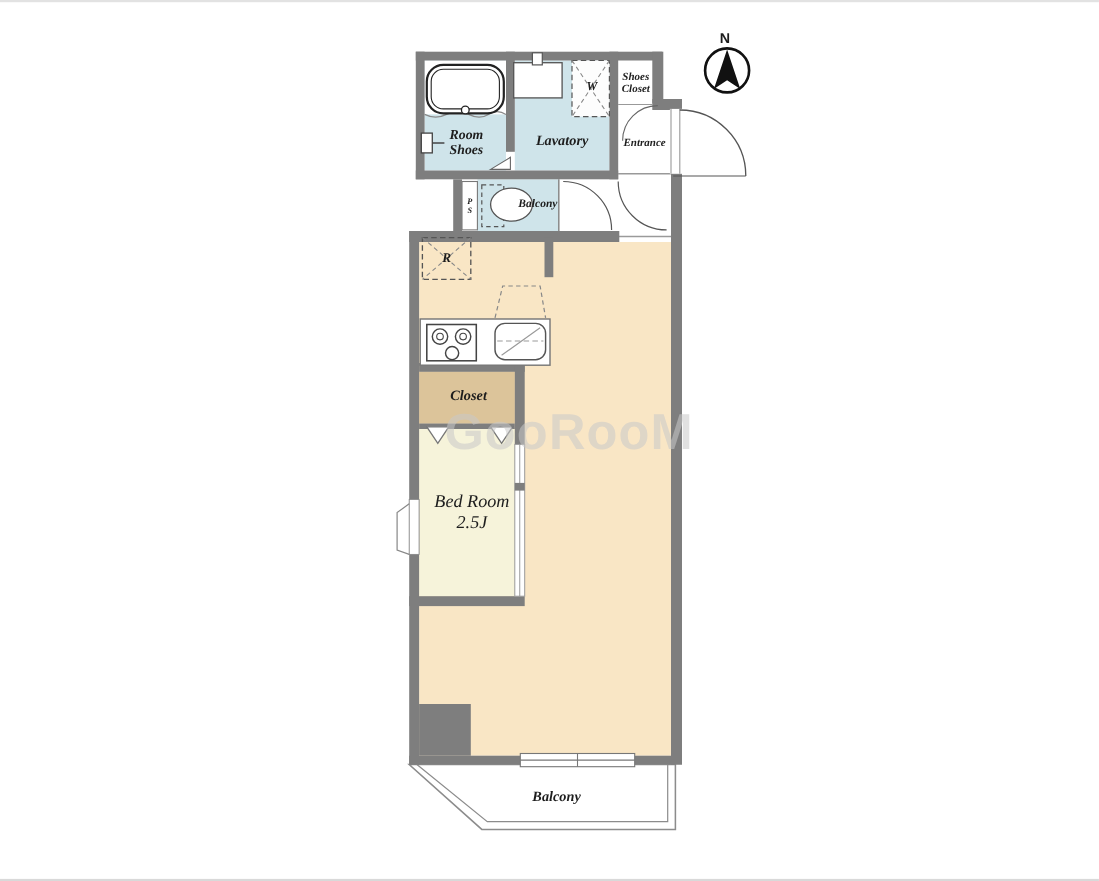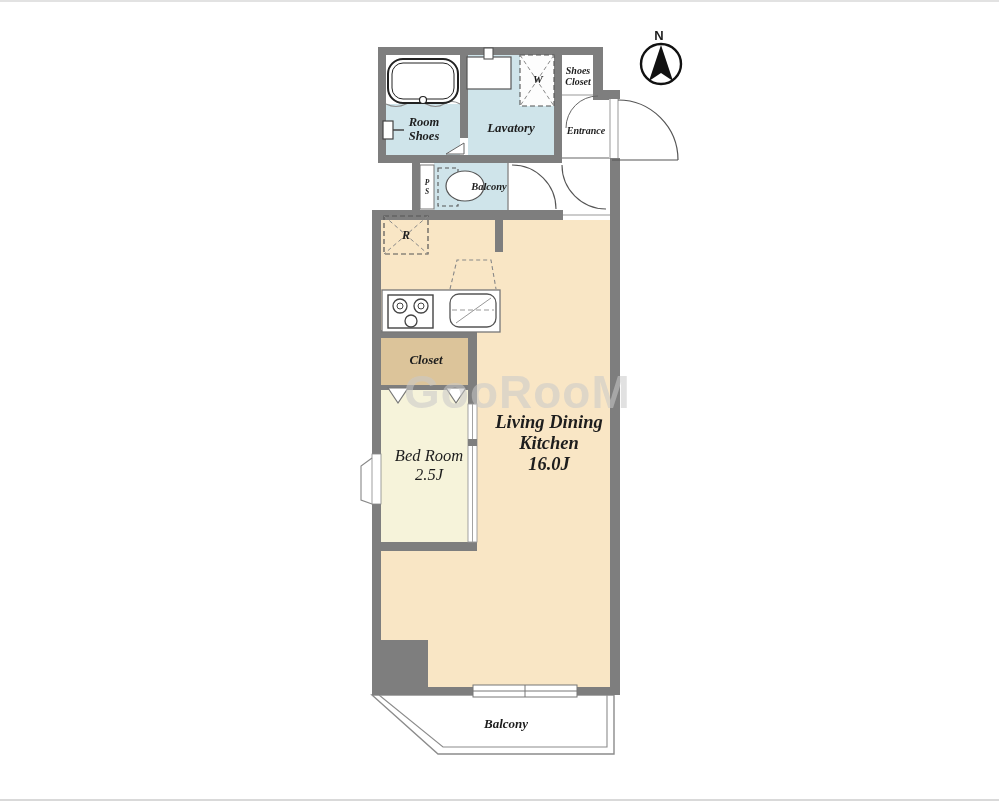--- a/index.html
+++ b/index.html
@@ -160,20 +160,15 @@
     <span>P</span>
     <span>S</span>
   </div>
   <div class="lbl" style="left:406px;top:233px;font-size:12px;">R</div>
   <div class="lbl" style="left:538px;top:77px;font-size:11px;">W</div>
   <div class="lbl" style="left:426px;top:358px;font-size:13px;">Closet</div>
   <div class="lbl" style="left:429px;top:463px;font-size:16.5px;line-height:19px;font-weight:400;">
     <span>Bed Room</span>
     <span>2.5J</span>
   </div>
-  <div class="lbl" style="left:549px;top:441px;font-size:18.5px;line-height:21px;font-weight:600;">
-    <span>Living Dining</span>
-    <span>Kitchen</span>
-    <span>16.0J</span>
-  </div>
   <div class="lbl" style="left:506px;top:722px;font-size:13px;">Balcony</div>
   <div class="lbl" style="left:659px;top:33px;font-size:13px;font-style:normal;font-family:'Liberation Sans',sans-serif;">N</div>
 </div>
 
 </body></html>

